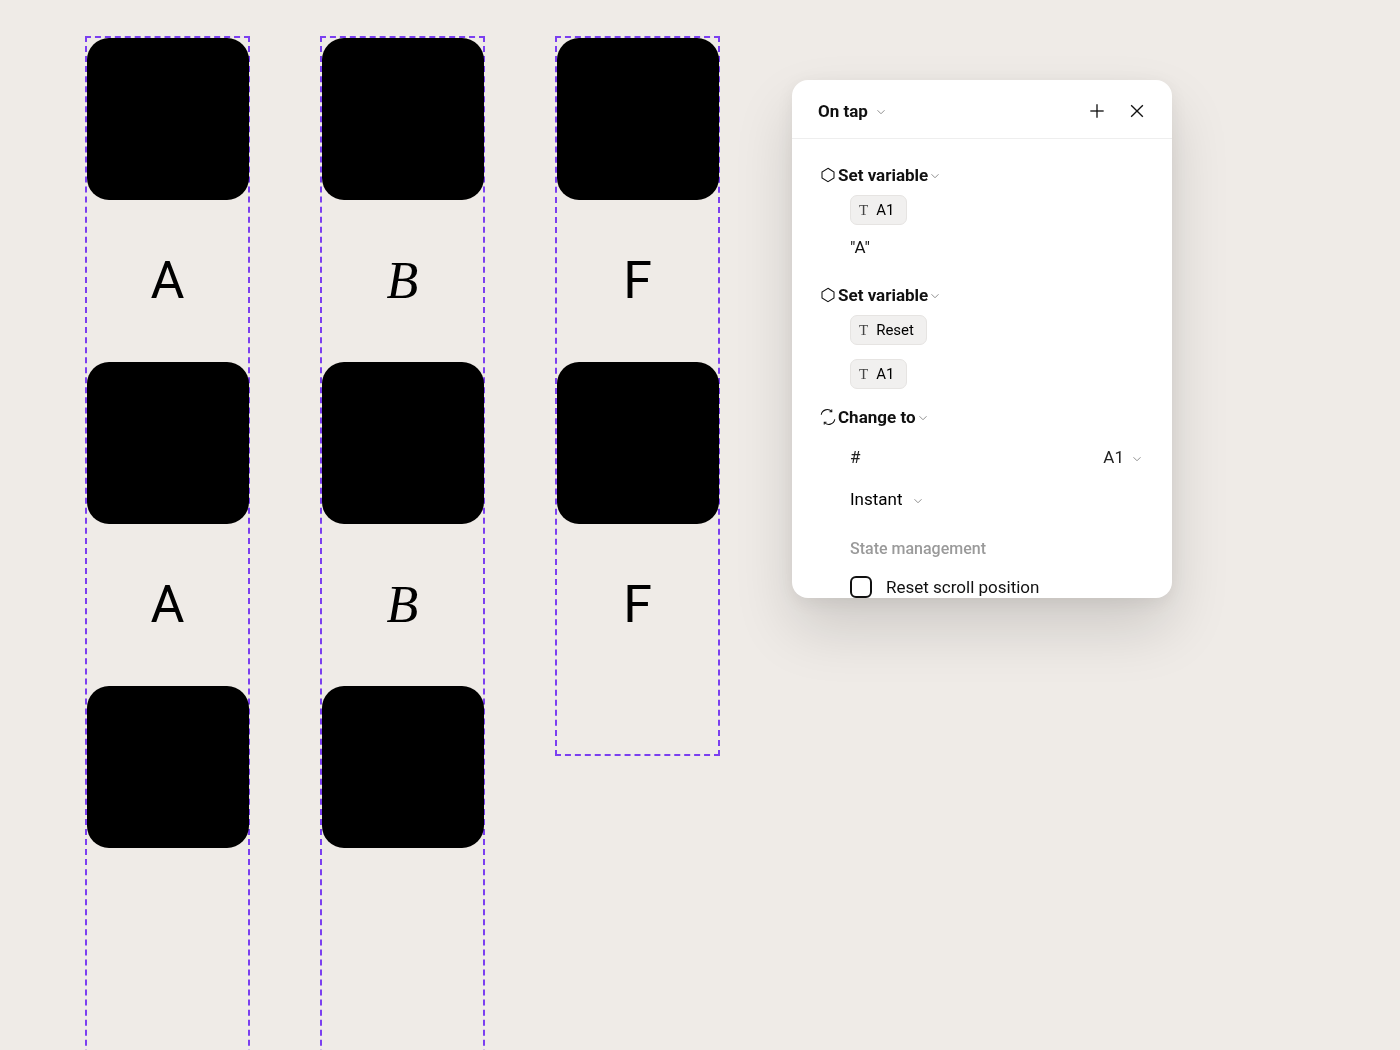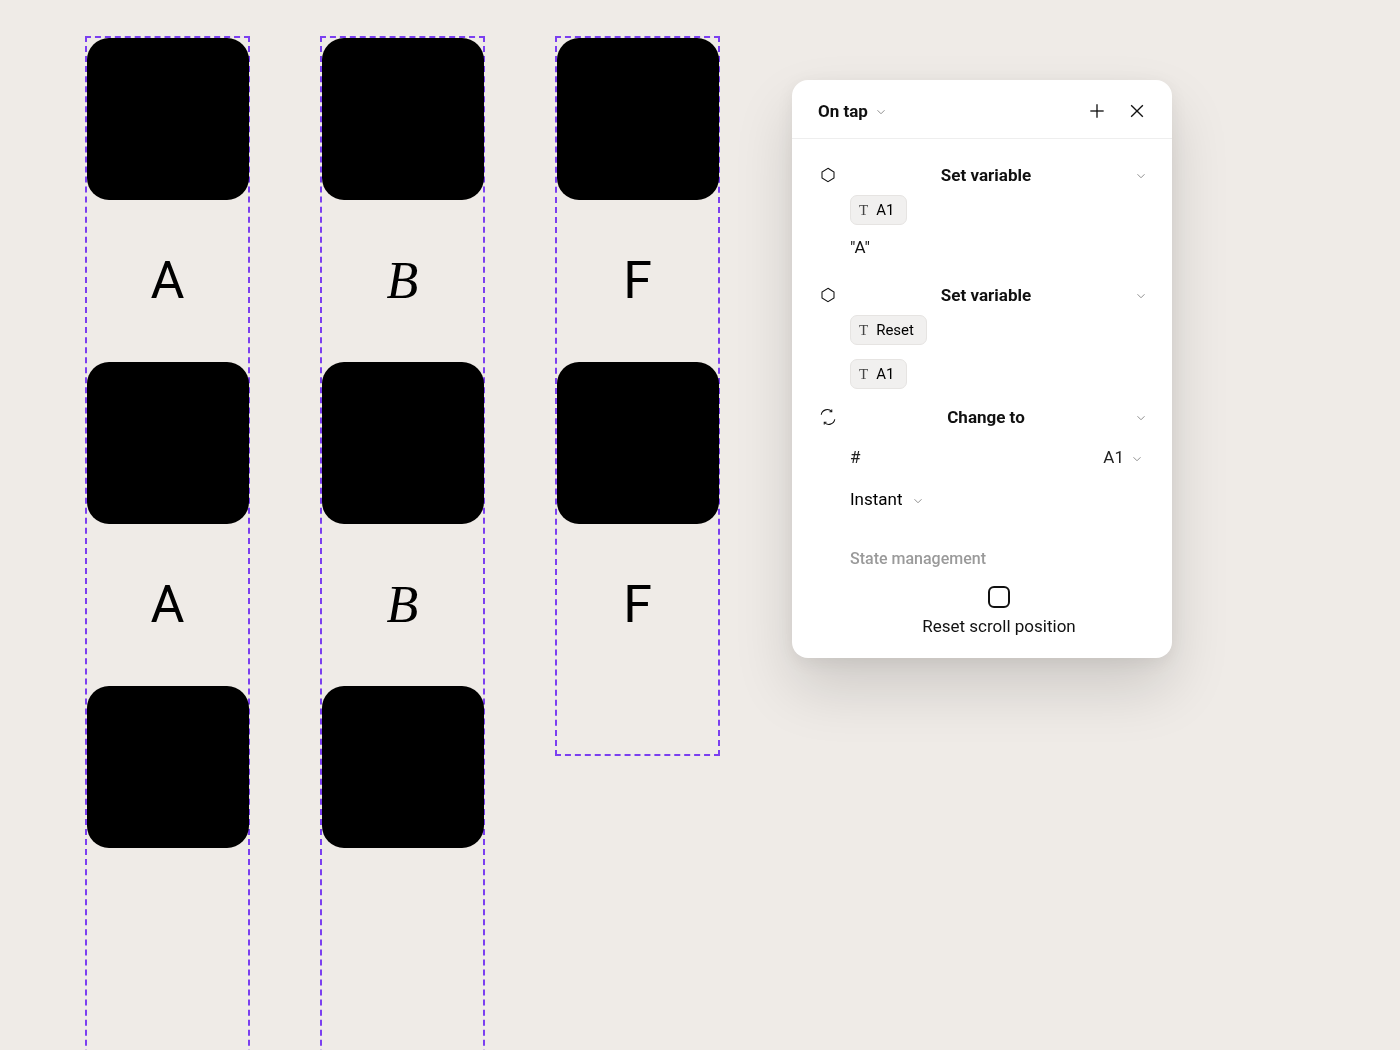--- a/index.html
+++ b/index.html
@@ -41,41 +41,40 @@
 
   
   .panel {
     position:absolute;
     left: 792px;
     top: 80px;
     width: 380px;
     background:#fff;
     border-radius:16px;
     box-shadow: 0 30px 60px rgba(0,0,0,.14), 0 4px 18px rgba(0,0,0,.06);
-    padding-bottom: 22px;
   }
   .panel-header {
     display:flex;
     align-items:center;
     justify-content:space-between;
     padding: 20px 24px 16px 26px;
     border-bottom:1px solid #eee;
   }
   .panel-title-row { display:flex; align-items:center; gap:6px; cursor:pointer;}
   .panel-title { font-size:17px; font-weight:700; color:#111; }
   .header-icons { display:flex; gap:18px; }
   .icon-btn { width:22px; height:22px; display:flex; align-items:center; justify-content:center; cursor:pointer; color:#111;}
   .icon-btn svg { width:20px; height:20px; stroke:#111; stroke-width:1.6; fill:none; }
 
   .chevron { width:14px; height:14px; }
   .chevron svg { width:14px; height:14px; stroke:#111; stroke-width:1.6; fill:none;}
   .chevron.muted svg { stroke:#888; }
 
   .section { padding: 10px 24px 0 26px; }
-  .action-row { display:flex; align-items:center; gap:0; margin-top:18px; margin-bottom:8px;justify-content:space-between;}
+  .action-row { display:flex; align-items:center; gap:0; margin-top:18px; margin-bottom:8px;}
   .action-row:first-child { margin-top:16px;}
   .action-label { font-size:17px; font-weight:700; color:#111; }
   .action-icon { width:20px; height:20px; display:flex; align-items:center; justify-content:center; }
   .action-icon svg { width:18px; height:18px; stroke:#111; stroke-width:1.4; fill:none;}
 
   .pill-row { margin-left:32px; margin-top:10px; }
   .pill {
     display:inline-flex; align-items:center; gap:8px;
     background:#f1f0ef;
     border:1px solid #e6e4e2;
@@ -93,22 +92,22 @@
   .switch {
     width:42px; height:24px; border-radius:24px;
     background:#e0ddda; position:relative; cursor:pointer;
   }
   .switch::after {
     content:""; position:absolute; width:20px; height:20px; border-radius:50%;
     background:#fff; top:2px; left:2px; box-shadow:0 1px 2px rgba(0,0,0,.2);
   }
   .inline-label-chevron { display:flex; align-items:center; gap:8px; margin-left:32px; margin-top:22px; font-size:17px; cursor:pointer;}
 
-  .subheading { margin-left:32px; margin-top:40px; font-size:16px; color:#9a9a9a; font-weight:500; }
-  .check-row { display:flex; align-items:center; gap:8px; margin-left:32px; margin-top:18px; cursor:pointer;flex-direction:column;}
+  .subheading { margin-left:32px; margin-top:30px; font-size:16px; color:#9a9a9a; font-weight:500; }
+  .check-row { display:flex; align-items:center; gap:14px; margin-left:32px; margin-top:18px; cursor:pointer;}
   .checkbox { width:22px; height:22px; border:2px solid #111; border-radius:6px; }
   .check-label { font-size:17px; color:#111; }
 </style>
 </head>
 <body>
 
 <div class="canvas">
   <div class="col col1">
     <div class="col-inner">
       <div class="block"></div>

